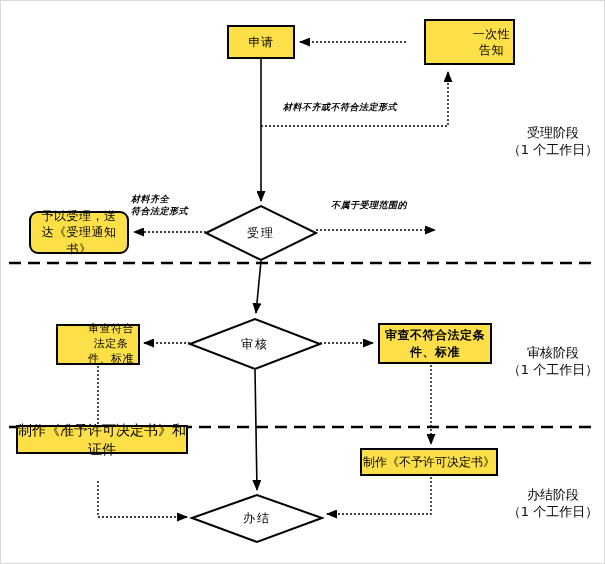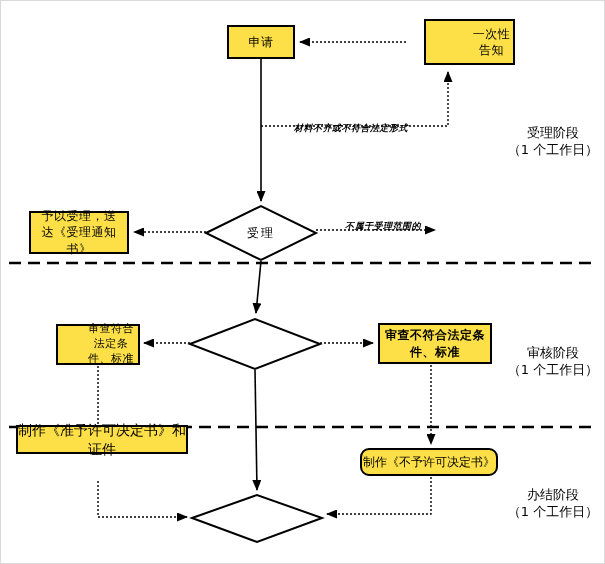--- a/index.html
+++ b/index.html
@@ -13,21 +13,21 @@
     position:absolute;box-sizing:border-box;border:2px solid #000;background:#fde047;
     display:flex;align-items:center;justify-content:center;text-align:center;
     font-size:12px;line-height:1.35;letter-spacing:0.5px;
   }
   .diamond-label{
     position:absolute;display:flex;align-items:center;justify-content:center;
     font-size:12px;letter-spacing:2px;text-align:center;
   }
   .edge-label{
     position:absolute;font-size:9px;font-weight:600;font-style:italic;
-    text-align:center;letter-spacing:0.5px;white-space:pre-line;line-height:1.3;margin-top:21px;
+    text-align:left;letter-spacing:0.5px;white-space:pre-line;line-height:1.3;
   }
   .stage-label{
     position:absolute;font-size:13px;text-align:center;white-space:pre-line;line-height:1.3;
   }
 </style>
 </head>
 <body>
 
 <div class="stage-wrap">
 
@@ -58,37 +58,41 @@
 
     <polygon points="205,232 260,205 315,232 260,259" fill="#fff" stroke="#000" stroke-width="2"></polygon>
     <polygon points="189,343 254,318 319,343 254,368" fill="#fff" stroke="#000" stroke-width="2"></polygon>
     <polygon points="191,517 256,494 321,517 256,541" fill="#fff" stroke="#000" stroke-width="2"></polygon>
   </svg>
 
   <div class="node" style="left:226px;top:24px;width:68px;height:34px;">申请</div>
 
   <div class="node" style="left:423px;top:18px;width:91px;height:46px;padding-left:44px;">一次性告知</div>
 
-  <div class="node" style="left:28px;top:210px;width:100px;height:43px;padding:0 5px;">予以受理，送达《受理通知书》</div>
+  <div class="node" style="left:28px;top:210px;width:100px;height:43px;padding:0 5px;border-radius:9px;">予以受理，送达《受理通知书》</div>
 
 
   <div class="node" style="left:55px;top:323px;width:84px;height:41px;font-size:11px;padding-left:26px;">审查符合法定条件、标准</div>
 
   <div class="node" style="left:377px;top:322px;width:114px;height:41px;padding:0 4px;font-weight:bold;">审查不符合法定条件、标准</div>
 
   <div class="node" style="left:15px;top:424px;width:172px;height:29px;font-size:14px;letter-spacing:0;">制作《准予许可决定书》和证件</div>
 
-  <div class="node" style="left:359px;top:447px;width:138px;height:28px;letter-spacing:0;border-radius:9px;">制作《不予许可决定书》</div>
+  <div class="node" style="left:359px;top:447px;width:138px;height:28px;letter-spacing:0;">制作《不予许可决定书》</div>
 
   <div class="diamond-label" style="left:205px;top:205px;width:110px;height:54px;">受理</div>
 
+  <div class="diamond-label" style="left:189px;top:318px;width:130px;height:50px;">审核</div>
 
+  <div class="diamond-label" style="left:191px;top:494px;width:130px;height:47px;">办结</div>
 
   <div class="edge-label" style="left:282px;top:101px;width:136px;">材料不齐或不符合法定形式</div>
 
+  <div class="edge-label" style="left: 130px; top: 193px; width: 76px; white-space: pre-line;">材料齐全
+符合法定形式</div>
 
   <div class="edge-label" style="left:330px;top:199px;width:104px;">不属于受理范围的</div>
 
   <div class="stage-label" style="left: 500px; top: 124px; width: 104px; white-space: pre-line;">受理阶段
 （1 个工作日）</div>
 
   <div class="stage-label" style="left: 500px; top: 344px; width: 104px; white-space: pre-line;">审核阶段
 （1 个工作日）</div>
 
   <div class="stage-label" style="left: 498px; top: 486px; width: 108px; white-space: pre-line;">办结阶段

